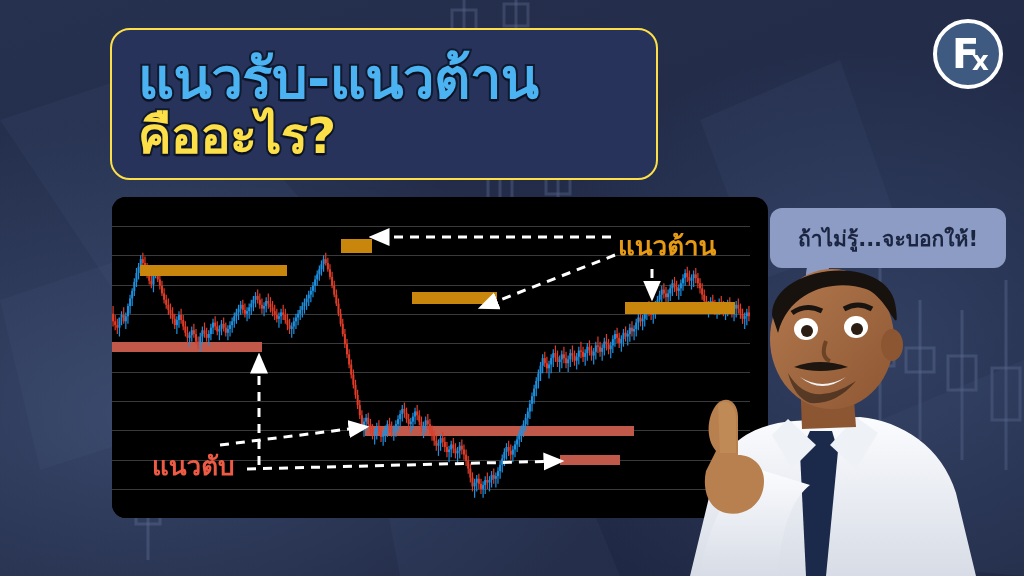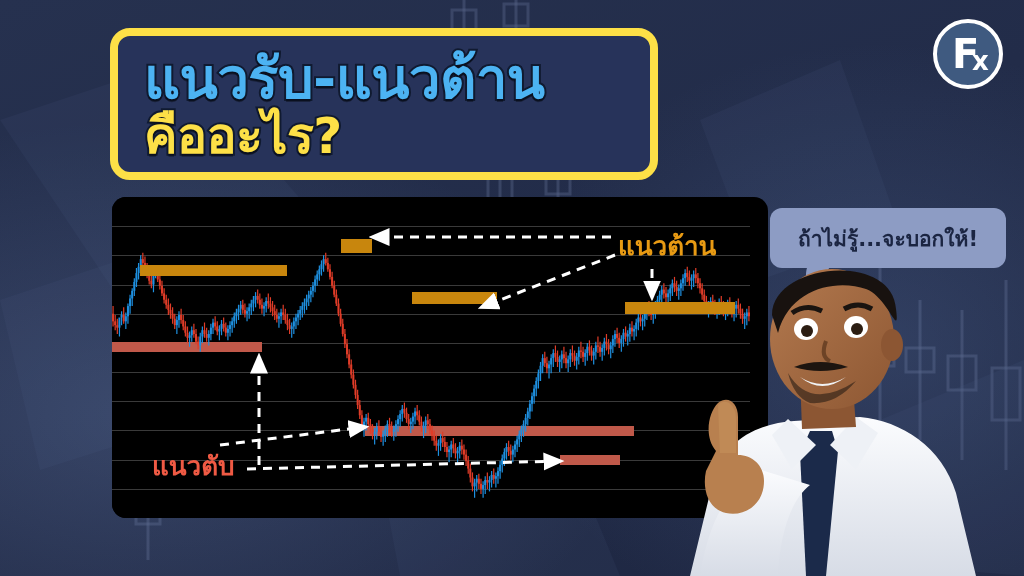--- a/index.html
+++ b/index.html
@@ -25,21 +25,21 @@
       linear-gradient(160deg, #26314f 0%, #222c49 45%, #1e2742 100%);
   }
   .bg-candles { position: absolute; inset: 0; opacity: 0.55; }
 
   
   #title-card {
     position: absolute;
     left: 110px; top: 28px;
     width: 548px; height: 152px;
     background: #27335a;
-    border: 8px solid #fde047;
+    border: 2px solid #fde047;
     border-radius: 20px;
     padding: 10px 10px 6px 26px;
     display: flex; flex-direction: column; justify-content: center;
   }
   .ttl {
     font-family: "DejaVu Sans", "Liberation Sans", sans-serif;
     font-weight: 700;
     letter-spacing: -0.5px;
     line-height: 1.02;
     white-space: nowrap;

